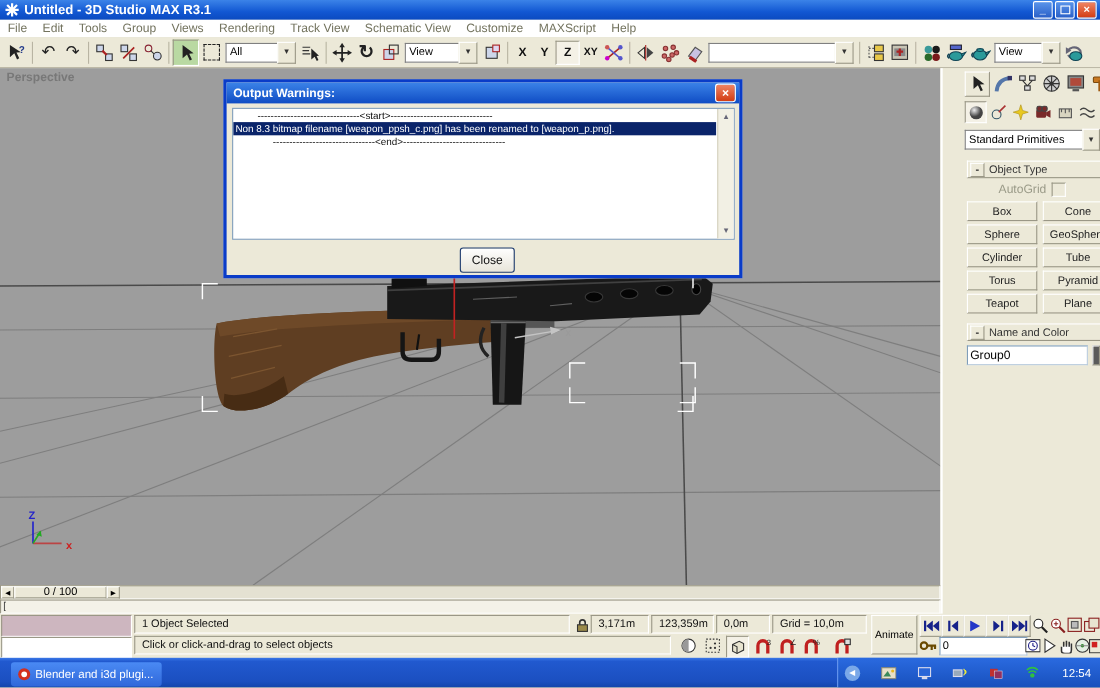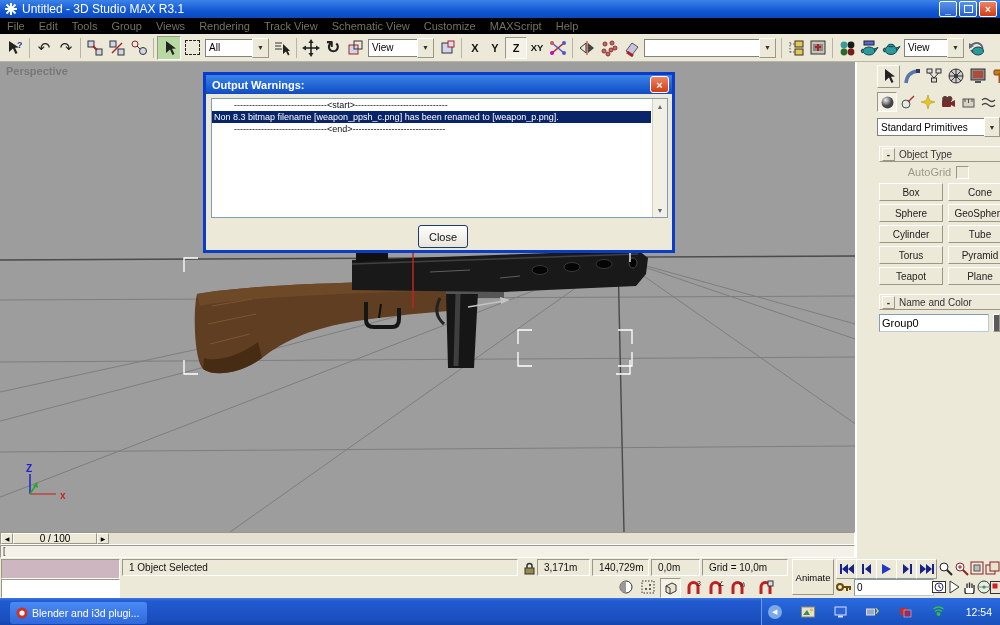--- a/index.html
+++ b/index.html
@@ -12,21 +12,21 @@
   .whitefield{background:#fff;border:1px solid;border-color:#7f9db9 #b9cbdd #b9cbdd #7f9db9}
   .ti{width:22px;height:22px;display:flex;align-items:center;justify-content:center;flex:none}
   .sep{width:1px;height:20px;background:#b8b4a2;margin:0 3px;flex:none}
   .glyph{font-size:15px;color:#222;line-height:1}
   
   #titlebar{left:0;top:0;width:1000px;height:18px;background:linear-gradient(180deg,#3b83e8 0%,#1257d2 60%,#0b4ac0 100%);color:#fff}
   .capbtn{width:16px;height:14px;margin-left:2px;border-radius:2px;border:1px solid #fff;
           display:flex;align-items:center;justify-content:center;font-size:10px;font-weight:bold;color:#fff;
           background:linear-gradient(180deg,#5a94ea,#2a60c8)}
   
-  #menubar{left:0;top:18px;width:1000px;height:16px;color:#73735e;background:#000000;border-bottom:1px solid #d8d4c0}
+  #menubar{left:0;top:18px;width:1000px;height:16px;color:#73735e;background:#ffffff;border-bottom:1px solid #d8d4c0}
   #menubar span{margin:0 7px;cursor:default}
   
   #toolbar{left:0;top:34px;width:1000px;height:28px;background:#ece9d8;border-bottom:1px solid #b8b4a2;display:flex;align-items:center;padding-left:4px;box-sizing:border-box}
   .drop{height:18px;display:flex;align-items:center;flex:none}
   .drop .val{background:#fff;border:1px solid #808080;border-right:none;height:16px;padding:0 3px;min-width:30px;font-size:10px;display:flex;align-items:center}
   .drop .arr{width:15px;height:18px;display:flex;align-items:center;justify-content:center;font-size:7px;color:#333}
   .axbtn{min-width:20px;height:20px;display:flex;align-items:center;justify-content:center;font-weight:bold;font-size:11px;color:#111;flex:none}
   .pressed{border:1px solid;border-color:#9a9786 #fff #fff #9a9786;background:#f4f1e6}
   
   #viewport{left:0;top:62px;width:855px;height:470px;background:#9d9d9d}
@@ -59,21 +59,21 @@
 
 <div id="titlebar" class="abs flex">
   <svg width="14" height="14" style="margin:0 4px">
     <g stroke="#fff" stroke-width="2">
         <line x1="7" y1="1" x2="7" y2="13"></line>
         <line x1="1" y1="7" x2="13" y2="7"></line>
         <line x1="2.5" y1="2.5" x2="11.5" y2="11.5"></line>
         <line x1="11.5" y1="2.5" x2="2.5" y2="11.5"></line>
       </g>
   </svg>
-  <span style="font-weight:normal;font-size:12px">Untitled - 3D Studio MAX R3.1</span>
+  <span style="font-weight:bold;font-size:12px">Untitled - 3D Studio MAX R3.1</span>
   <div style="margin-left:auto;display:flex;padding-right:3px">
     <div class="capbtn">_</div>
     <div class="capbtn">
         <span style="width:7px;height:6px;border:1px solid #fff;display:block"></span>
       </div>
     <div class="capbtn" style="background:linear-gradient(180deg,#ef8565,#d23c13)">×</div>
   </div>
 </div>
 
 <div id="menubar" class="abs flex">
@@ -360,21 +360,21 @@
 </div>
 
 <div id="dialog" class="abs">
   <div id="dlgtitle">
     <span>Output Warnings:</span>
     <div id="dlgx">×</div>
   </div>
   <div id="listbox">
     <div class="lbline" style="padding-left:22px">-------------------------------&lt;start&gt;-------------------------------</div>
     <div class="lbline lbsel" style="padding-left:2px;width:437px">Non 8.3 bitmap filename [weapon_ppsh_c.png] has been renamed to [weapon_p.png].</div>
-    <div class="lbline" style="padding-left:22px">-------------------------------&lt;end&gt;-------------------------------</div>
+    <div class="lbline" style="padding-left:36px">-------------------------------&lt;end&gt;-------------------------------</div>
     <div id="lbscroll">
       <div class="scrarr">▲</div>
       <div class="scrarr" style="position:absolute;bottom:0">▼</div>
     </div>
   </div>
   <div class="abs" style="left:212px;top:150px;width:48px;height:21px;border:1px solid #1c3a6e;border-radius:3px;background:linear-gradient(180deg,#fefefe,#e8e5da);display:flex;align-items:center;justify-content:center;font-size:11px;color:#111">Close</div>
 </div>
 
 <div id="cpanel" class="abs">
 
@@ -523,28 +523,29 @@
     <div class="raised flex" style="width:12px;height:11px;justify-content:center;font-size:6px;box-sizing:border-box">▶</div>
   </div>
 </div>
 
 <div class="abs sunken" style="left:0;top:545px;width:855px;height:13px;box-sizing:border-box;background:#f4f2e8;font-size:9px;color:#333;padding-left:2px">[</div>
 
 <div class="abs" style="left:0;top:558px;width:1000px;height:40px;background:#ece9d8">
   <div class="abs sunken" style="left:1px;top:1px;width:117px;height:18px;background:#cdb6bf"></div>
   <div class="abs sunken" style="left:1px;top:21px;width:117px;height:17px;background:#fff"></div>
   <div class="abs sunken statfield" style="left:122px;top:1px;width:396px">1 Object Selected</div>
+  <div class="abs sunken statfield" style="left:122px;top:20px;width:488px">Click or click-and-drag to select objects</div>
   <div class="abs mbtn" style="left:520px;top:1px">
       <svg width="11" height="13">
         <rect x="1" y="6" width="9" height="6" fill="#9a8a4a" stroke="#333"></rect>
         <path d="M3,6 V4 A2.5,2.5 0 0 1 8,4 V6" fill="none" stroke="#333" stroke-width="1.5"></path>
       </svg>
     </div>
   <div class="abs sunken statfield" style="left:537px;top:1px;width:53px">3,171m</div>
-  <div class="abs sunken statfield" style="left:592px;top:1px;width:57px">140,729m</div>
+  <div class="abs sunken statfield" style="left:592px;top:1px;width:57px">123,359m</div>
   <div class="abs sunken statfield" style="left:651px;top:1px;width:49px">0,0m</div>
   <div class="abs sunken statfield" style="left:702px;top:1px;width:86px">Grid = 10,0m</div>
 
   <div class="abs mbtn" style="left:616px;top:20px">
       <svg width="14" height="14">
         <circle cx="7" cy="7" r="6" fill="#fff" stroke="#333"></circle>
         <path d="M7,1 A6,6 0 0 0 7,13 Z" fill="#999"></path>
       </svg>
     </div>
   <div class="abs mbtn" style="left:638px;top:20px">

